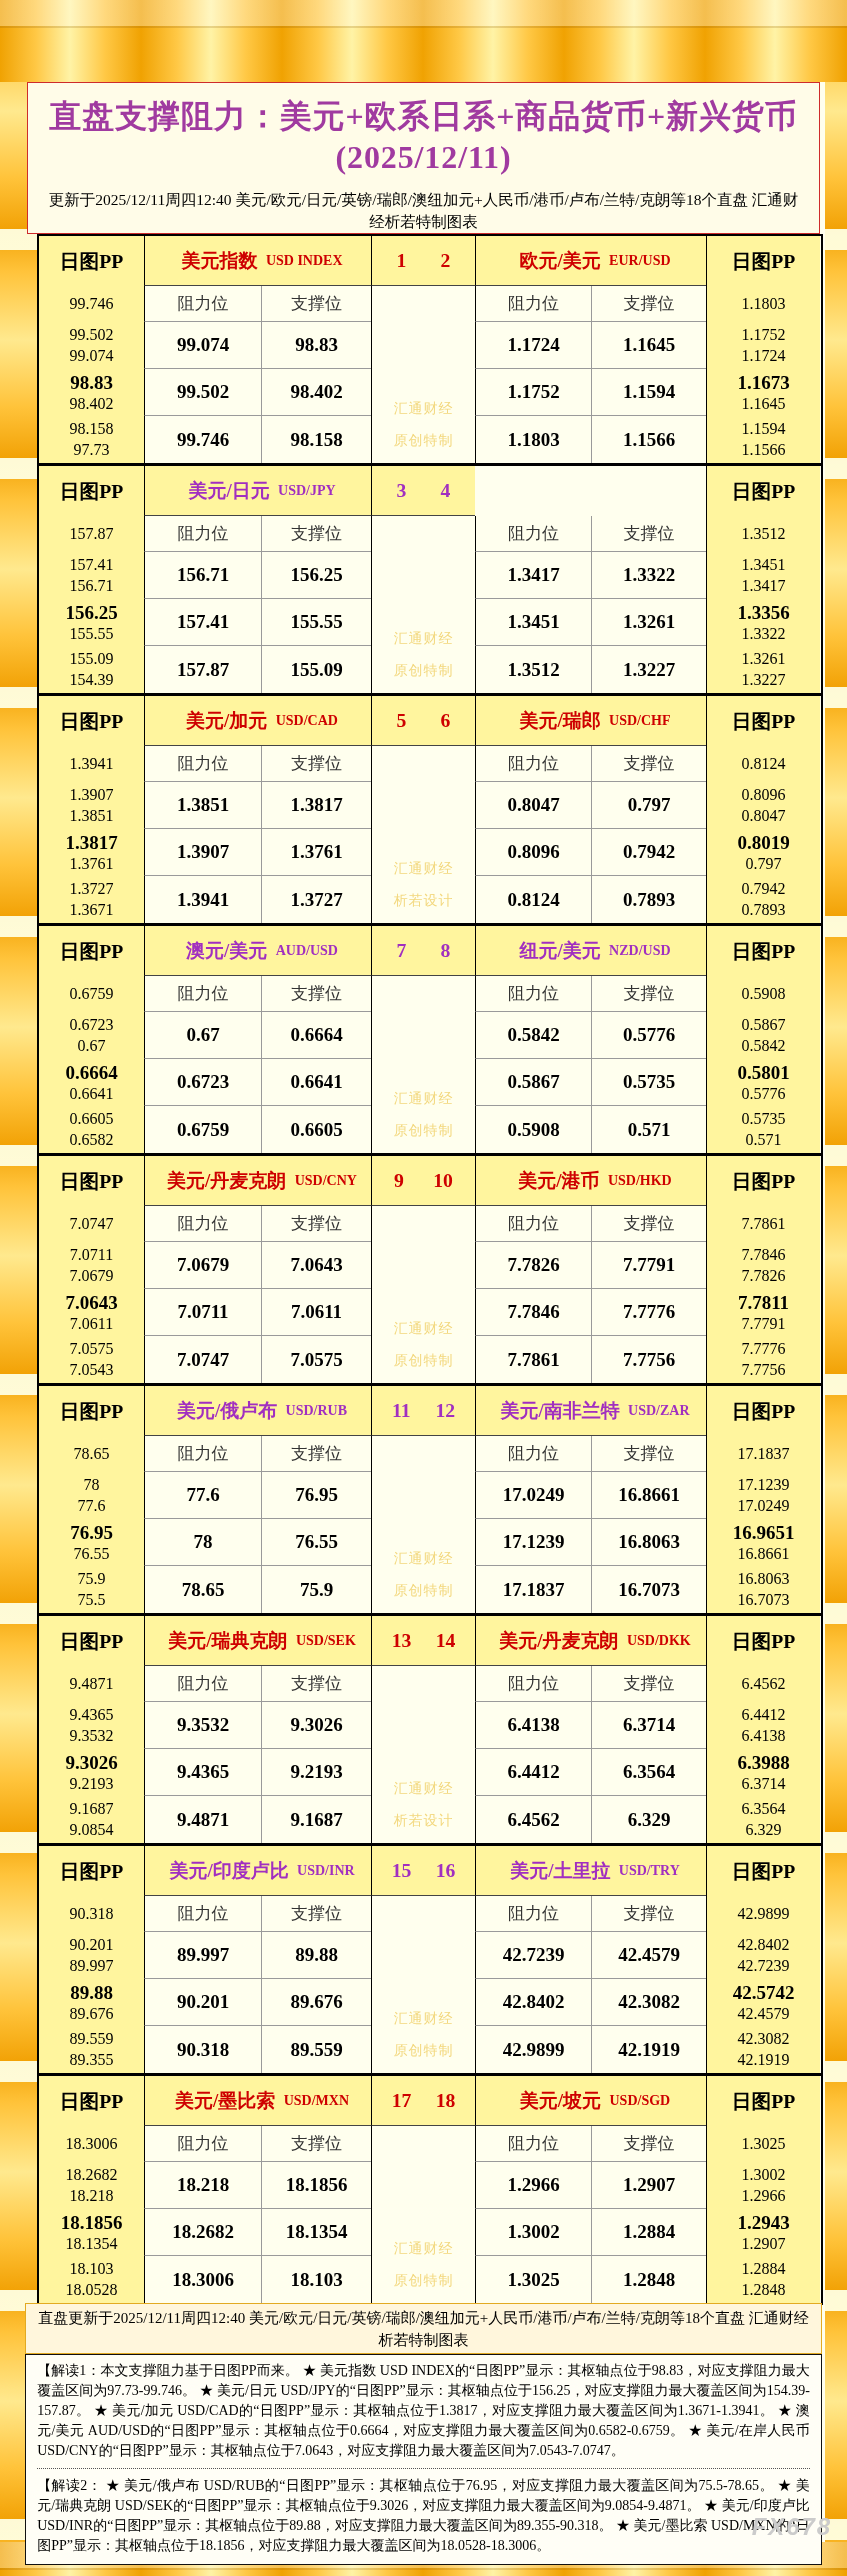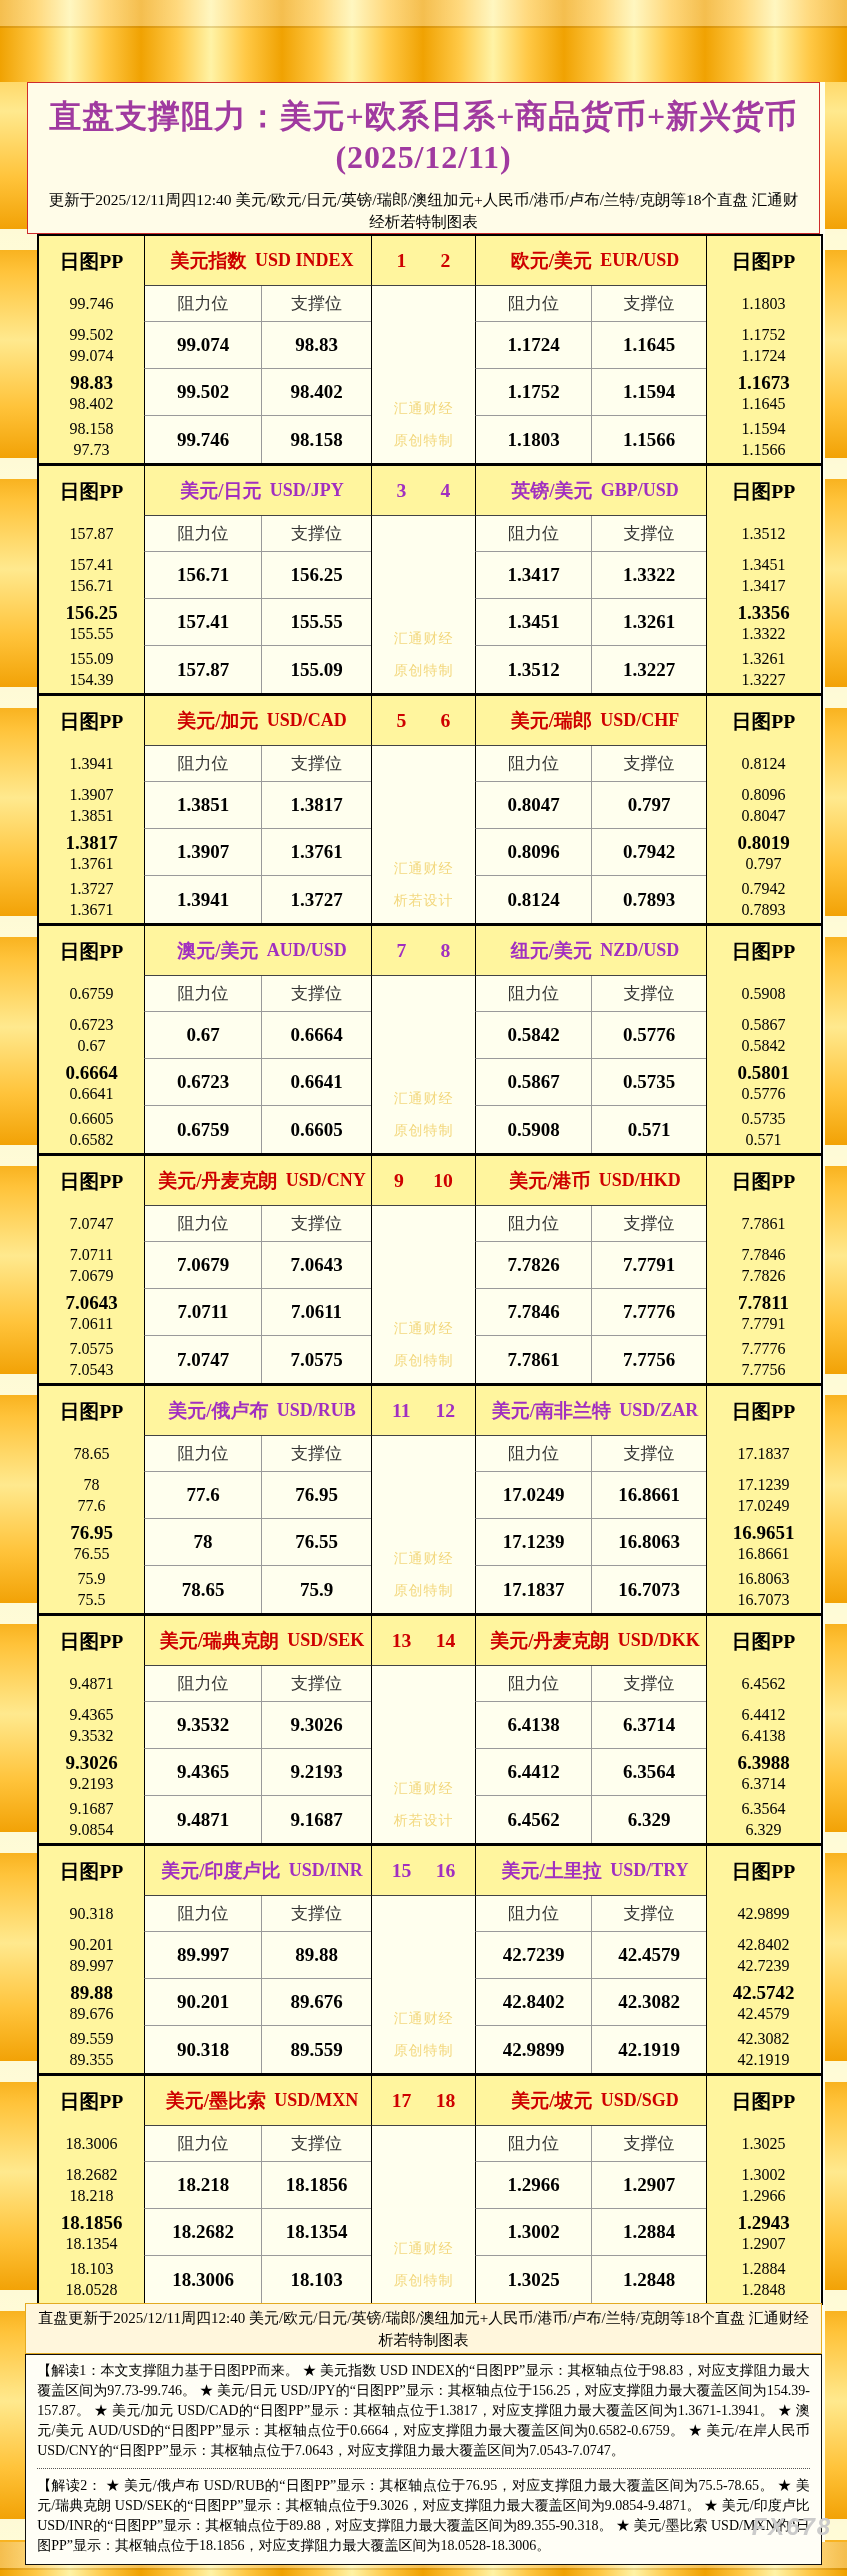--- a/index.html
+++ b/index.html
@@ -28,21 +28,21 @@
 
   
   .tableWrap{position:absolute;left:37px;top:234px;width:782px;border:2.8px solid #000;
     background:#FFFFEE;z-index:3;}
   .block{display:grid;grid-template-columns:105px 117px 110px 104px 116px 115px 114px;
     grid-template-rows:50px 36px 47px 47px 47px;border-bottom:3.7px solid #000;background:#FFFFEE;}
   .block:last-child{border-bottom:none;}
   .cell{display:flex;align-items:center;justify-content:center;box-sizing:border-box;}
   .hpp{background:#FFF59E;font-size:19.7px;font-weight:bold;color:#000;}
   .ptitle{background:#FFF59E;font-size:19px;font-weight:bold;padding-left:8px;}
-  .ptitle .en{margin-left:8.4px;font-size:18px;}
+  .ptitle .en{margin-left:8.4px;font-size:14px;}
   .idx{background:#FFF59E;font-size:19.7px;font-weight:bold;justify-content:space-around;padding:0 7.5px;}
   .red  .ptitle,.red  .idx{color:#CE0000;}
   .purple .ptitle,.purple .idx{color:#A12FC0;}
   .lbl{font-size:17px;color:#333;background:#FFFFEE;}
   .dat{font-size:19px;font-weight:bold;color:#000;background:#FFFFEE;}
   .vb{border-left:1.9px solid #000;}
   .vg{border-left:0.9px solid #9a9a9a;}
   .hb{border-bottom:1.9px solid #444;}
   .hg{border-bottom:0.9px solid #9a9a9a;}
   .ppcol{display:flex;flex-direction:column;background:#FFF59E;box-sizing:border-box;}
@@ -154,24 +154,20 @@
       <section class="block purple">
         <div class="cell hpp" style="grid-area:1/1">日图PP</div>
         <div class="cell ptitle vb hb" style="grid-area:1/2/2/4">
           <span class="cn">美元/日元</span>
           <span class="en">USD/JPY</span>
         </div>
         <div class="cell idx vb hb" style="grid-area:1/4">
           <span>3</span>
           <span>4</span>
         </div>
-        <div class="cell ptitle vb hb" style="grid-area:1/5/2/7">
-          <span class="cn">英镑/美元</span>
-          <span class="en">GBP/USD</span>
-        </div>
         <div class="cell hpp vb" style="grid-area:1/7">日图PP</div>
         <div class="ppcol" style="grid-area:2/1/6/2">
           <div class="ppg g0">
             <span class="ppv">157.87</span>
           </div>
           <div class="ppg">
             <span class="ppv">157.41</span>
             <span class="ppv">156.71</span>
           </div>
           <div class="ppg">

